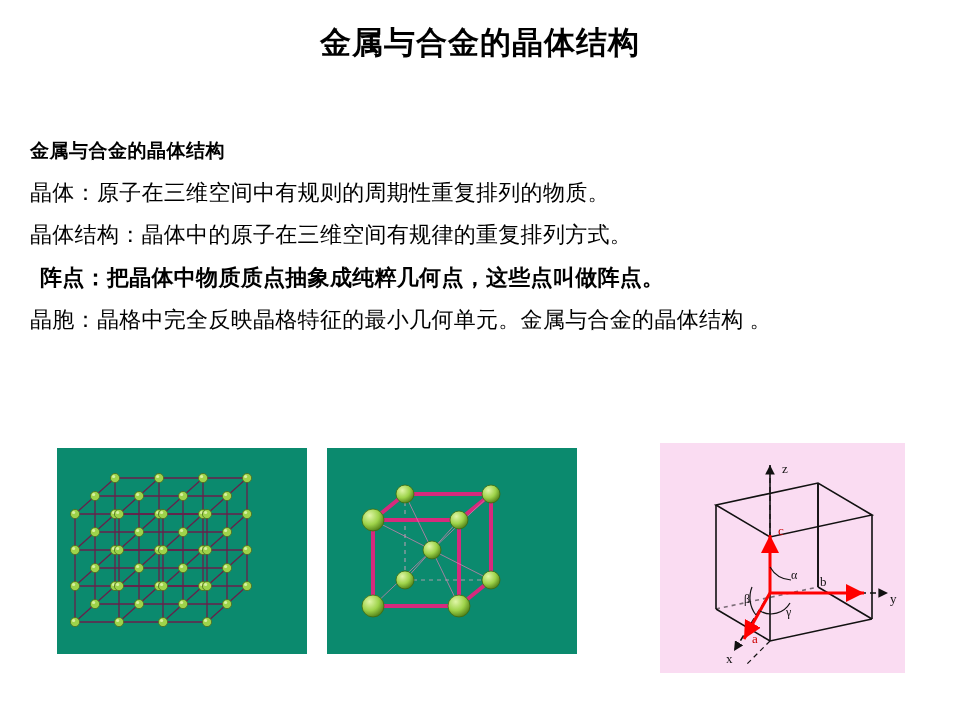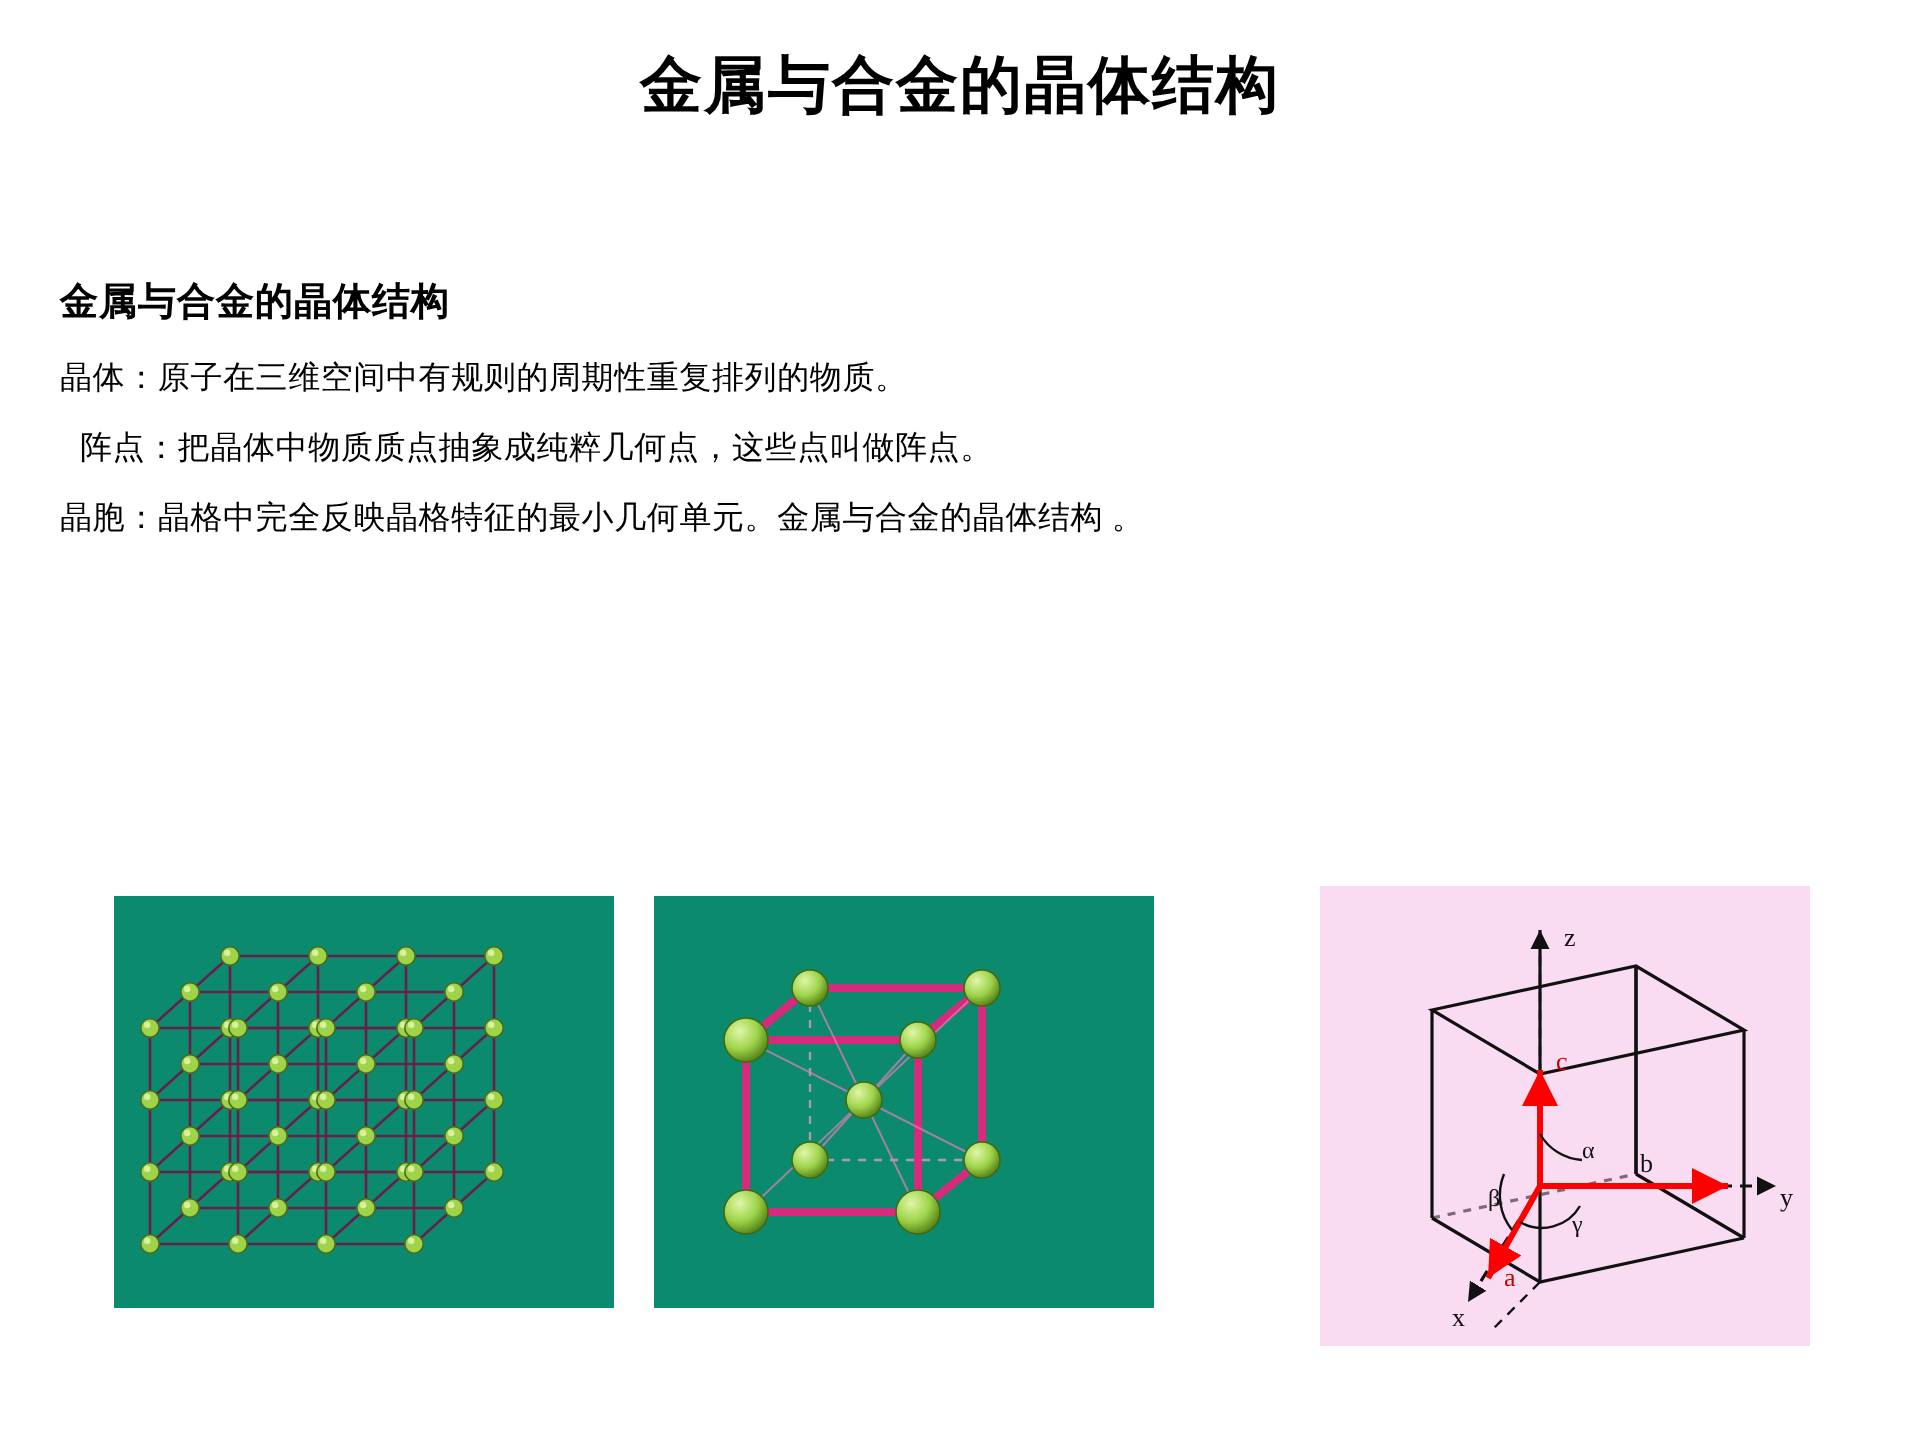--- a/index.html
+++ b/index.html
@@ -37,27 +37,27 @@
     left: 30px;
     width: 900px;
   }
   .lead {
     font-size: 19px;
     font-weight: bold;
     margin: 0 0 16px 0;
     letter-spacing: 0.5px;
   }
   .line {
-    font-size: 16px;
+    font-size: 22px;
     margin: 16px 0 14px 0;
     letter-spacing: 0.3px;
     line-height: 1.2;
   }
   .line.bold {
-    font-weight: normal;
+    font-weight: bold;
     padding-left: 10px;
   }
   
   .figures {
     position: absolute;
     top: 448px;
     left: 0;
     width: 960px;
     height: 225px;
   }
@@ -95,20 +95,21 @@
 </head>
 <body>
 
 <div class="slide">
 
   <div class="slide-title">金属与合金的晶体结构</div>
 
   <div class="body-block">
     <p class="lead">金属与合金的晶体结构</p>
     <p class="line">晶体：原子在三维空间中有规则的周期性重复排列的物质。</p>
+    <p class="line">晶体结构：晶体中的原子在三维空间有规律的重复排列方式。</p>
     <p class="line bold">阵点：把晶体中物质质点抽象成纯粹几何点，这些点叫做阵点。</p>
     <p class="line">晶胞：晶格中完全反映晶格特征的最小几何单元。金属与合金的晶体结构 。</p>
   </div>
 
   <div class="figures">
 
     <div class="fig" id="fig-lattice">
       <svg viewBox="0 0 250 206" xmlns="http://www.w3.org/2000/svg">
         <defs>
           <g id="latnode">

